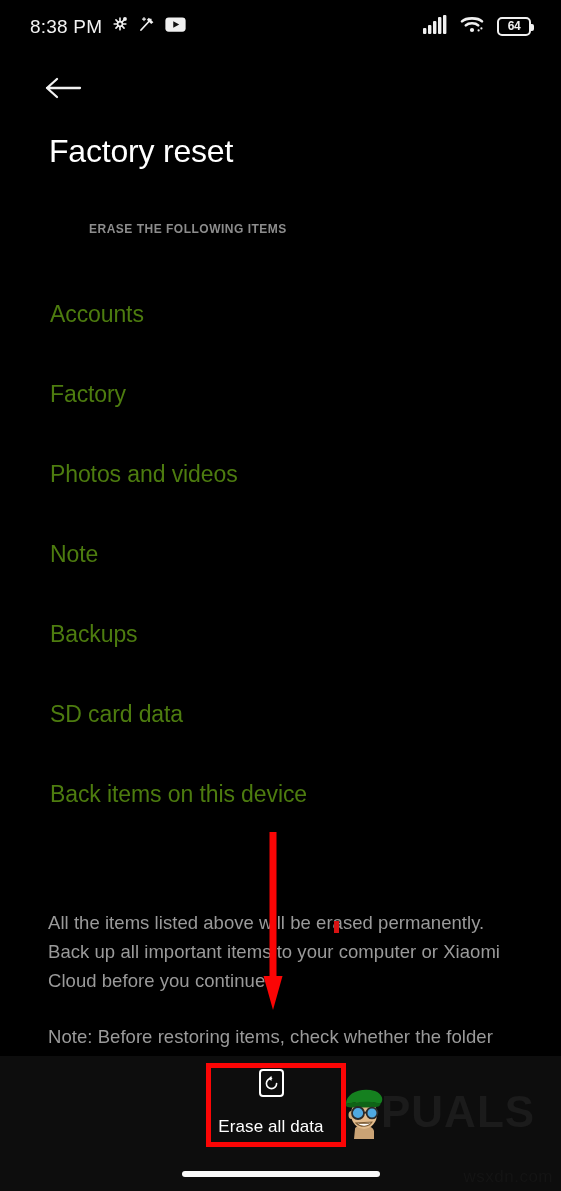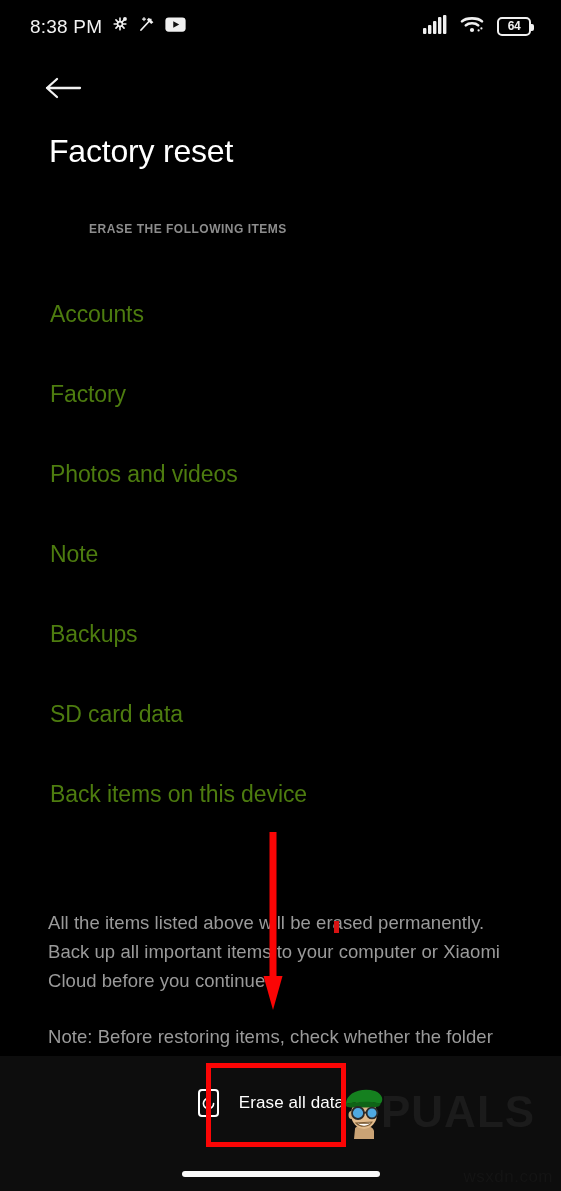--- a/index.html
+++ b/index.html
@@ -162,21 +162,21 @@
     background: #0d0d0d;
     z-index: 6;
   }
   #erase-all-data-button {
     position: absolute;
     left: 206px;
     top: 10px;
     width: 130px;
     height: 74px;
     display: flex;
-    flex-direction: row;
+    flex-direction: column;
     align-items: center;
     justify-content: center;
     gap: 20px;
     cursor: pointer;
   }
   .reset-glyph {
     width: 25px;
     height: 28px;
     border: 2px solid #ffffff;
     border-radius: 4px;

